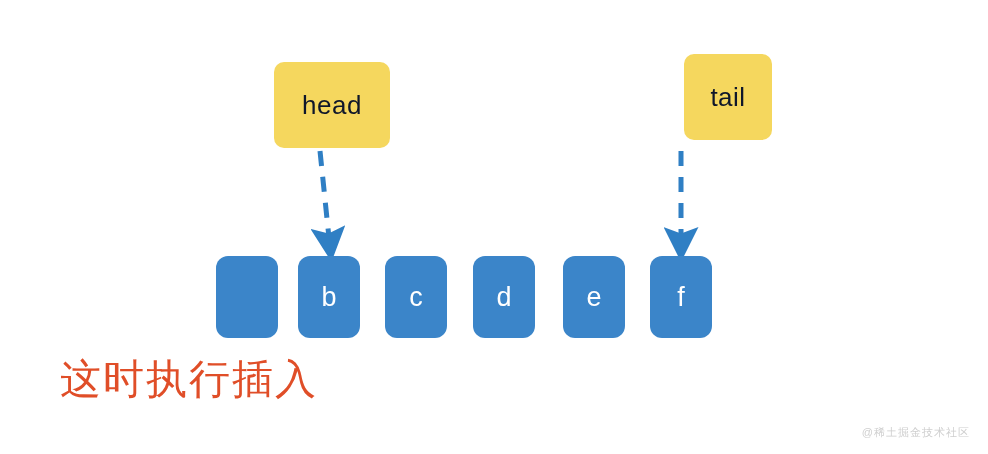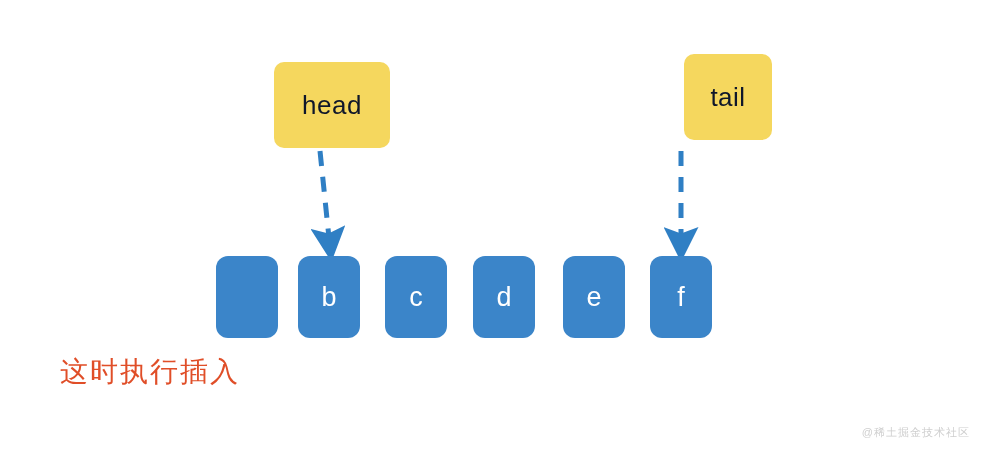--- a/index.html
+++ b/index.html
@@ -60,21 +60,21 @@
     left: 0; top: 0;
     width: 988px; height: 454px;
     pointer-events: none;
   }
 
   
   #caption {
     position: absolute;
     left: 60px;
     top: 355px;
-    font-size: 28px;
+    font-size: 41px;
     color: #e04e28;
     letter-spacing: 2px;
     line-height: 1.2;
     white-space: nowrap;
     user-select: none;
   }
 
   
   #watermark {
     position: absolute;

